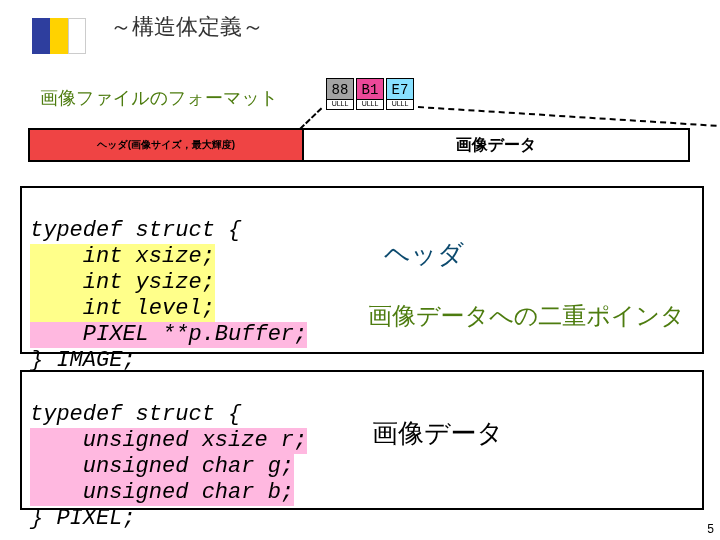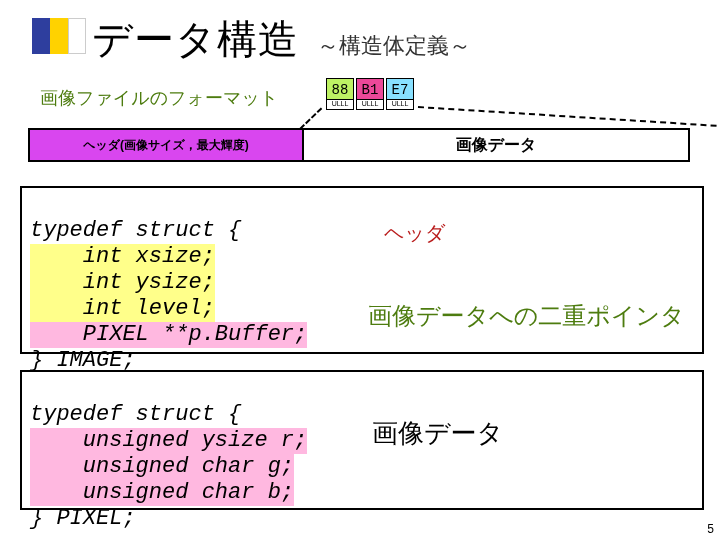--- a/index.html
+++ b/index.html
@@ -84,26 +84,26 @@
     left: 28px;
     top: 128px;
     width: 662px;
     height: 34px;
     display: flex;
     border: 2px solid #000;
     box-sizing: border-box;
   }
   .header-cell {
     flex: 0 0 272px;
-    background: #d946ef;
+    background: #ef4444;
     border-right: 2px solid #000;
     display: flex;
     align-items: center;
     justify-content: center;
-    font-size: 12px;
+    font-size: 10px;
     font-weight: bold;
   }
   .data-cell {
     flex: 1;
     background: #fff;
     display: flex;
     align-items: center;
     justify-content: center;
     font-size: 16px;
     font-weight: bold;
@@ -139,23 +139,23 @@
     background: #ffff8a;
     display: inline-block;
   }
   .hl-pink {
     background: #ffb8e0;
     display: inline-block;
   }
   .label-header {
     position: absolute;
     left: 384px;
-    top: 220px;
-    font-size: 20px;
-    color: #b91c1c;
+    top: 237px;
+    font-size: 26px;
+    color: #0c4a6e;
   }
   .label-ptr {
     position: absolute;
     left: 368px;
     top: 300px;
     font-size: 24px;
     color: #4d7c0f;
   }
   .label-pixel {
     position: absolute;
@@ -176,29 +176,28 @@
 </head>
 <body>
 
 <div class="accent-bars">
   <div style="background:#2e3e9e"></div>
   <div style="background:#ffd200"></div>
   <div style="background:#ffffff;border:1px solid #ccc;box-sizing:border-box"></div>
 </div>
 
 <div class="title-row">
-  <span class="title-main">データ構造</span>
   <span class="title-sub">～構造体定義～</span>
 </div>
 
 <div class="format-label">画像ファイルのフォーマット</div>
 
 <div class="triple-hex">
   <div>
-    <div class="hex-cell" style="background:#bef264">88</div>
+    <div class="hex-cell" style="background:#a3a3a3">88</div>
     <div class="hex-bottom">ULLL</div>
   </div>
   <div>
     <div class="hex-cell" style="background:#ec4899">B1</div>
     <div class="hex-bottom">ULLL</div>
   </div>
   <div>
     <div class="hex-cell" style="background:#88e0ff">E7</div>
     <div class="hex-bottom">ULLL</div>
   </div>
@@ -221,21 +220,21 @@
 <span class="hl-pink">    PIXEL **p.Buffer;</span>
 <span>} IMAGE;</span></div>
 </div>
 
 <div class="label-header">ヘッダ</div>
 <div class="label-ptr">画像データへの二重ポインタ</div>
 
 <div class="code-box code-box-2">
   <div class="code">
 <span>typedef struct {</span>
-<span class="hl-pink">    unsigned ysize r;</span>
+<span class="hl-pink">    unsigned xsize r;</span>
 <span class="hl-pink">    unsigned char g;</span>
 <span class="hl-pink">    unsigned char b;</span>
 <span>} PIXEL;</span></div>
 </div>
 
 <div class="label-pixel">
   <span>画像データ</span><br>
 </div>
 
 <div class="page-num">5</div>

